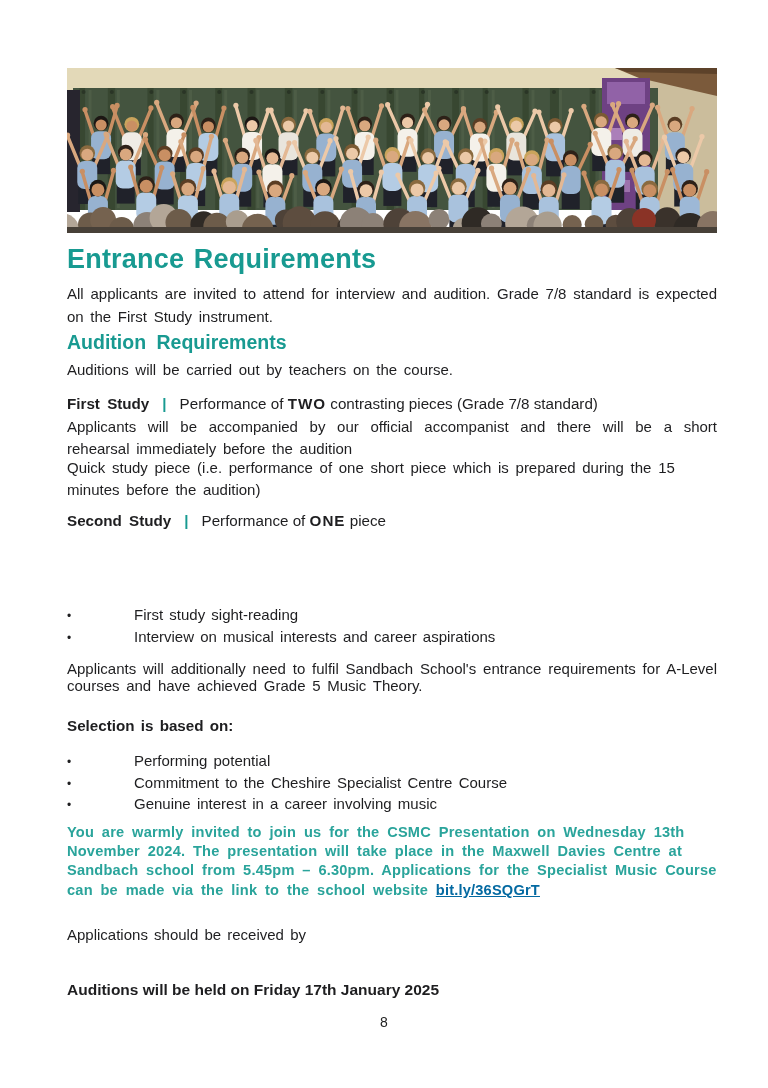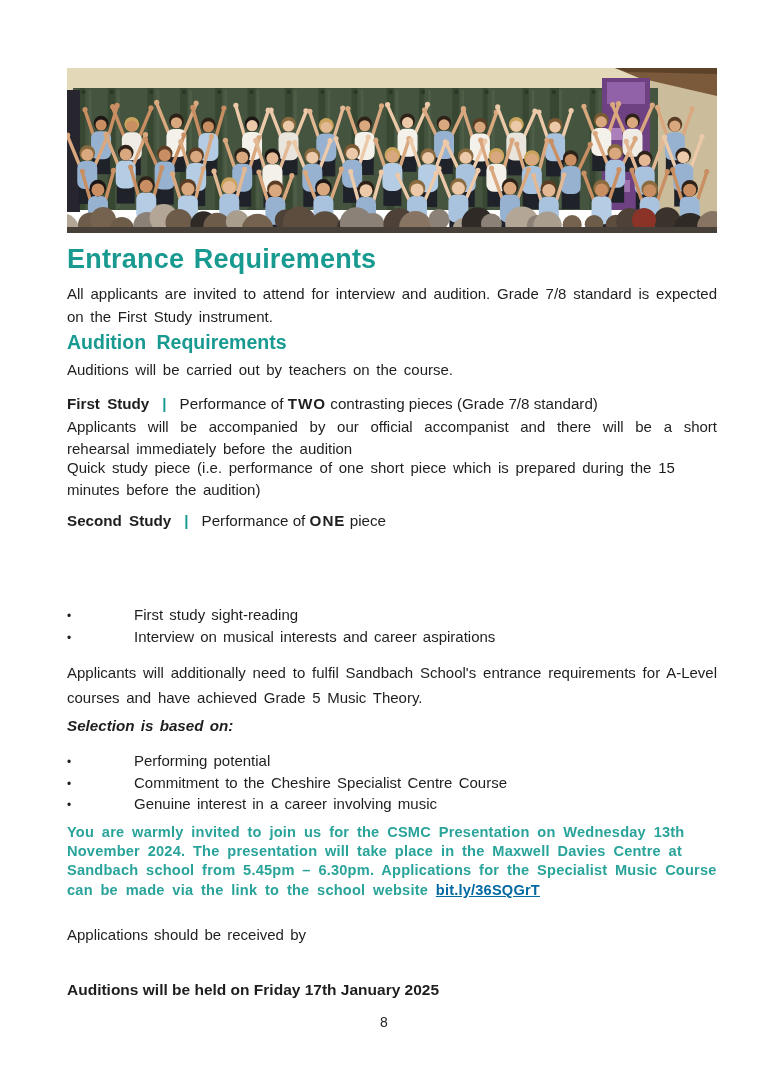--- a/index.html
+++ b/index.html
@@ -19,22 +19,22 @@
   .study .bw{font-weight:bold;letter-spacing:1px;}
   .first-study{top:395px;}
   .accomp{top:416px;line-height:22px;}
   .quick{top:457px;line-height:22px;text-align:left;}
   .second-study{top:512px;}
   .warning{top:551px;font-size:15.2px;font-weight:bold;line-height:26px;text-align:justify;text-decoration:underline;word-spacing:3px;}
   .brow{display:flex;font-size:15px;line-height:19.5px;word-spacing:2px;}
   .brow .dot{width:67px;flex:0 0 67px;font-size:12px;padding-top:2px;}
   .bullets1{top:605px;}
   .bullets2{top:751px;}
-  .additional{top:660px;line-height:25px;}
-  .sel-head{top:717px;font-size:15.2px;font-weight:bold;word-spacing:2px;font-style:italic;}
+  .additional{top:660px;line-height:17px;}
+  .sel-head{top:717px;font-size:15.2px;font-weight:bold;word-spacing:2px;}
   .invite{top:823px;font-size:14.6px;font-weight:bold;line-height:19.2px;letter-spacing:.2px;word-spacing:3.5px;text-align:left;}
   .invite a{text-decoration:underline;cursor:pointer;}
   .received{top:926px;font-size:15px;word-spacing:2px;}
   .deadline{top:953px;font-size:15.5px;font-weight:bold;}
   .aud-date{top:981px;font-size:15.5px;font-weight:bold;}
   .pagenum{position:absolute;top:1014px;left:0;width:768px;text-align:center;font-size:14px;color:#222;}
 </style>
 </head>
 <body>
 

